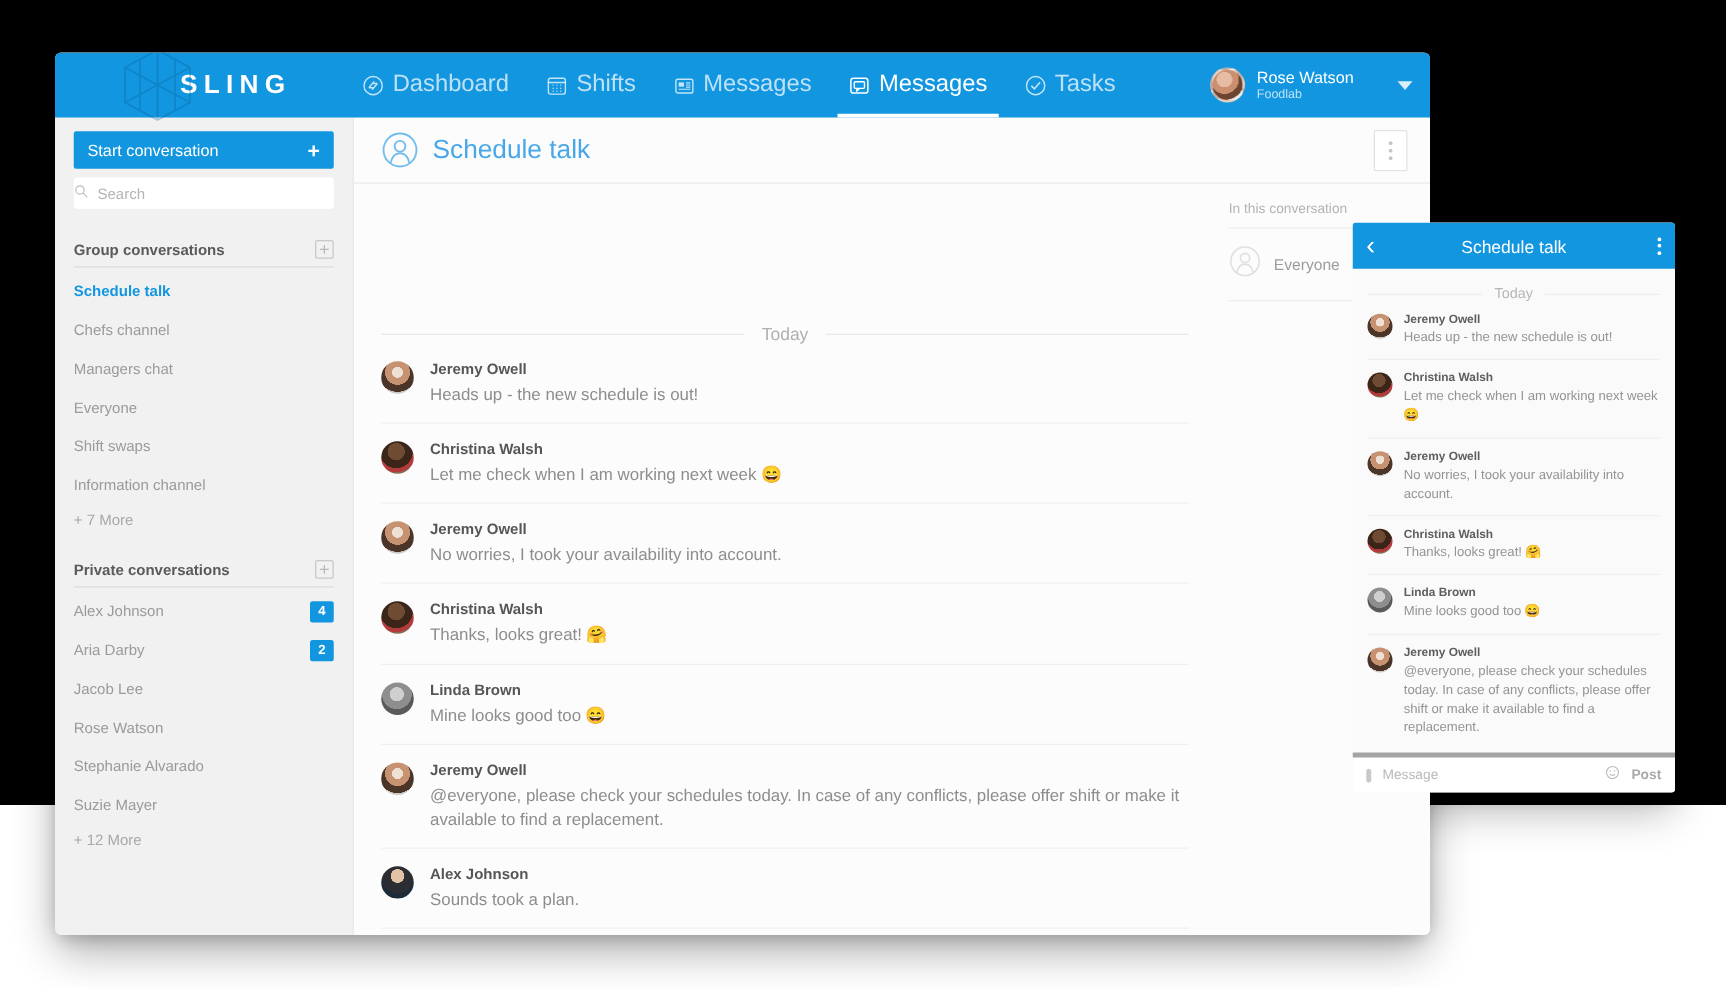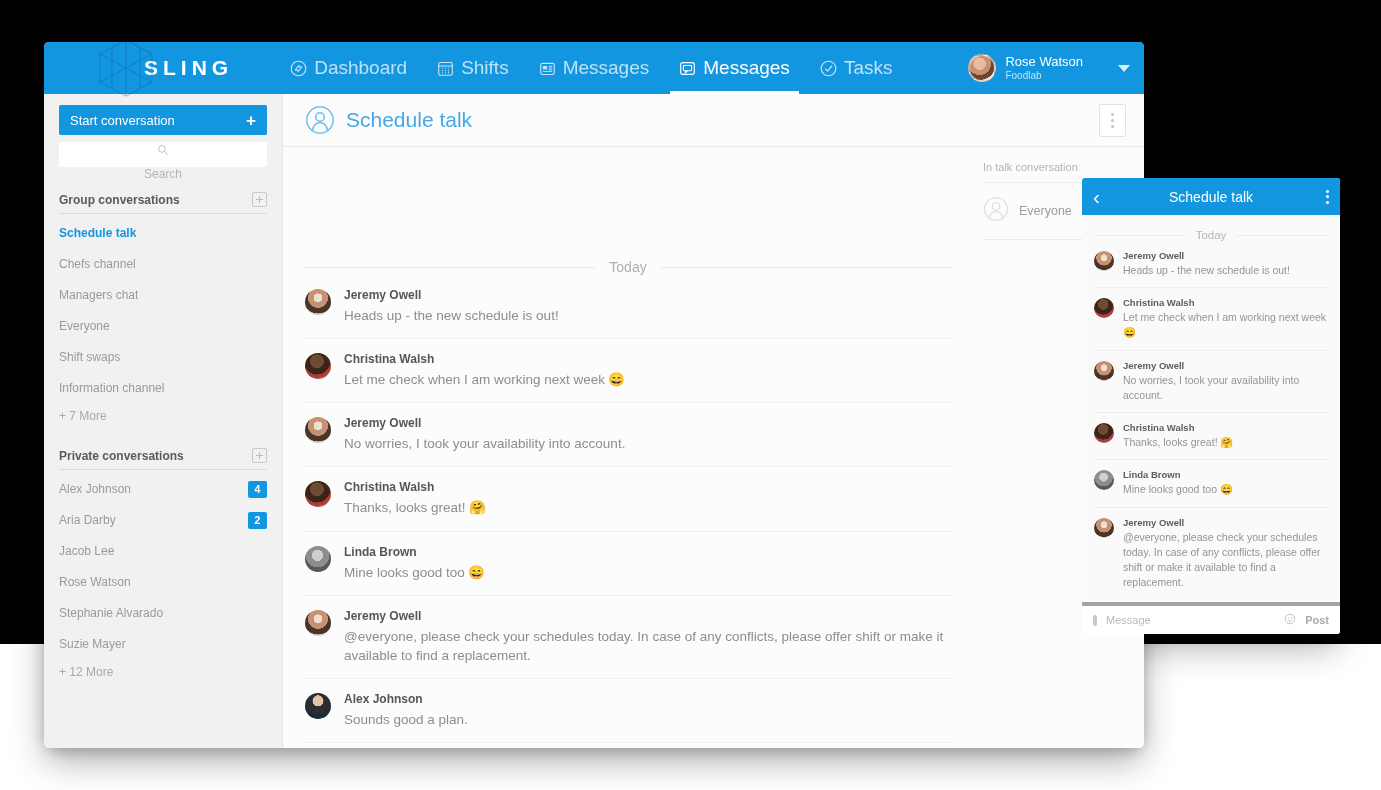--- a/index.html
+++ b/index.html
@@ -84,21 +84,21 @@
     flex: 0 0 238px;
   }
   #start-conv {
     height: 30px; background: #1296e0; color:#fff; border-radius: 2px;
     display:flex; align-items:center; justify-content:space-between;
     padding: 0 11px; font-size: 13px; cursor: pointer;
   }
   #start-conv-plus { font-size: 17px; font-weight: 700; line-height: 1; }
   #search-box {
     margin-top: 7px; height: 25px; background: #fff; border-radius: 2px;
-    display:flex; align-items:center; gap:7px; padding: 0 0; cursor: text; flex-direction: column;
+    display:flex; align-items:center; gap:7px; padding: 0 0; cursor: text;
   }
   #search-text { color: #b4b4b4; font-size: 12px; }
   .sec-head {
     margin-top: 25px; display:flex; align-items:center; justify-content:space-between;
     padding-bottom: 6px; border-bottom: 1px solid #dcdcdc;
   }
   .sec-title { font-size: 12px; font-weight: 700; color: #5a5a5a; }
   .plus-sq {
     width: 15px; height: 15px; border: 1px solid #c8c8c8; border-radius: 2px;
     position: relative; cursor: pointer;
@@ -433,33 +433,33 @@
               <div class="msg-body">
                 <div class="msg-name">Jeremy Owell</div>
                 <div class="msg-text">@everyone, please check your schedules today. In case of any conflicts, please offer shift or make it available to find a replacement.</div>
               </div>
             </div>
 
             <div class="msg">
               <span class="av alex"></span>
               <div class="msg-body">
                 <div class="msg-name">Alex Johnson</div>
-                <div class="msg-text">Sounds good a plan.</div>
+                <div class="msg-text">Sounds took a plan.</div>
               </div>
             </div>
 
             <div class="msg">
               
               
             </div>
 
           </div>
 
           <div id="people-col">
-            <div id="people-label">In talk conversation</div>
+            <div id="people-label">In this conversation</div>
             <div id="people-row">
               <span>
                 <svg viewBox="0 0 26 26" width="26" height="26">
                     <circle cx="13" cy="13" r="11.4" fill="none" stroke="#e0e0e0" stroke-width="1.3"></circle>
                     <circle cx="13" cy="10.4" r="3.7" fill="none" stroke="#e0e0e0" stroke-width="1.3"></circle>
                     <path d="M6.4 22 C7.5 17.4 10 15.3 13 15.3 C16 15.3 18.5 17.4 19.6 22" fill="none" stroke="#e0e0e0" stroke-width="1.3"></path>
                   </svg>
               </span>
               <span class="ppl-name">Everyone</span>
               <span class="ppl-arrow">▸</span>

